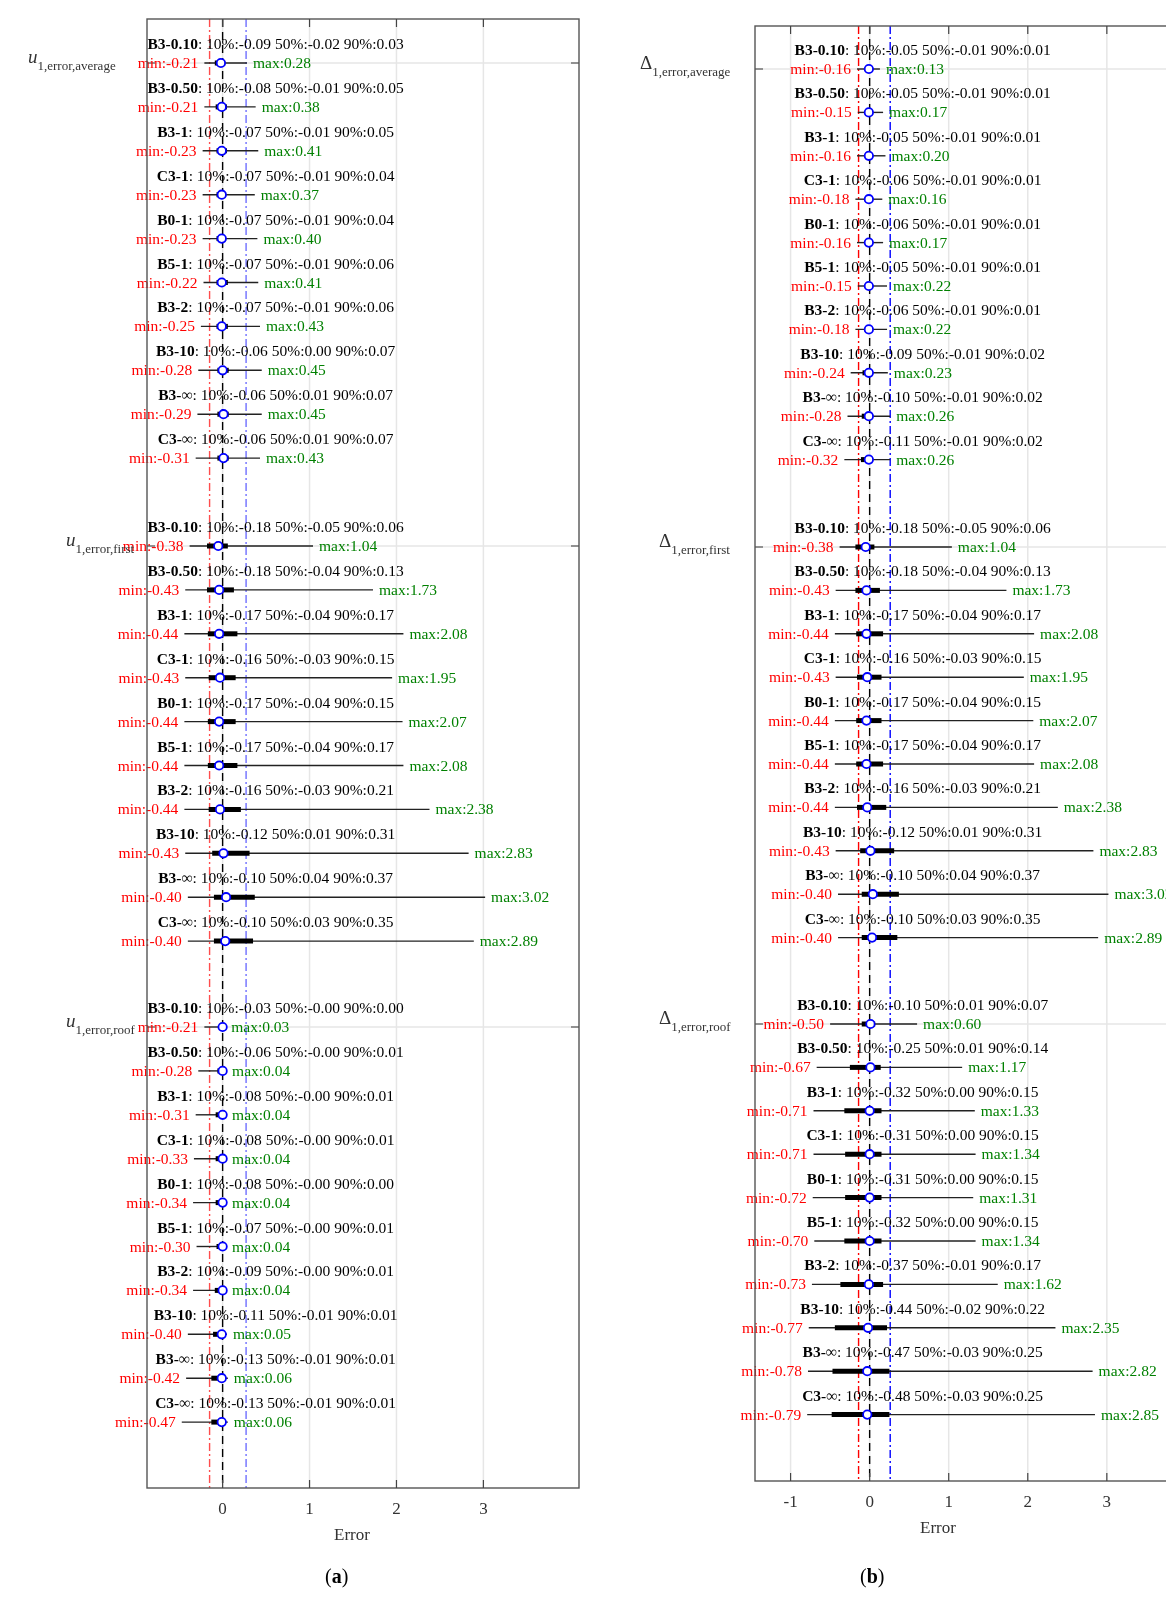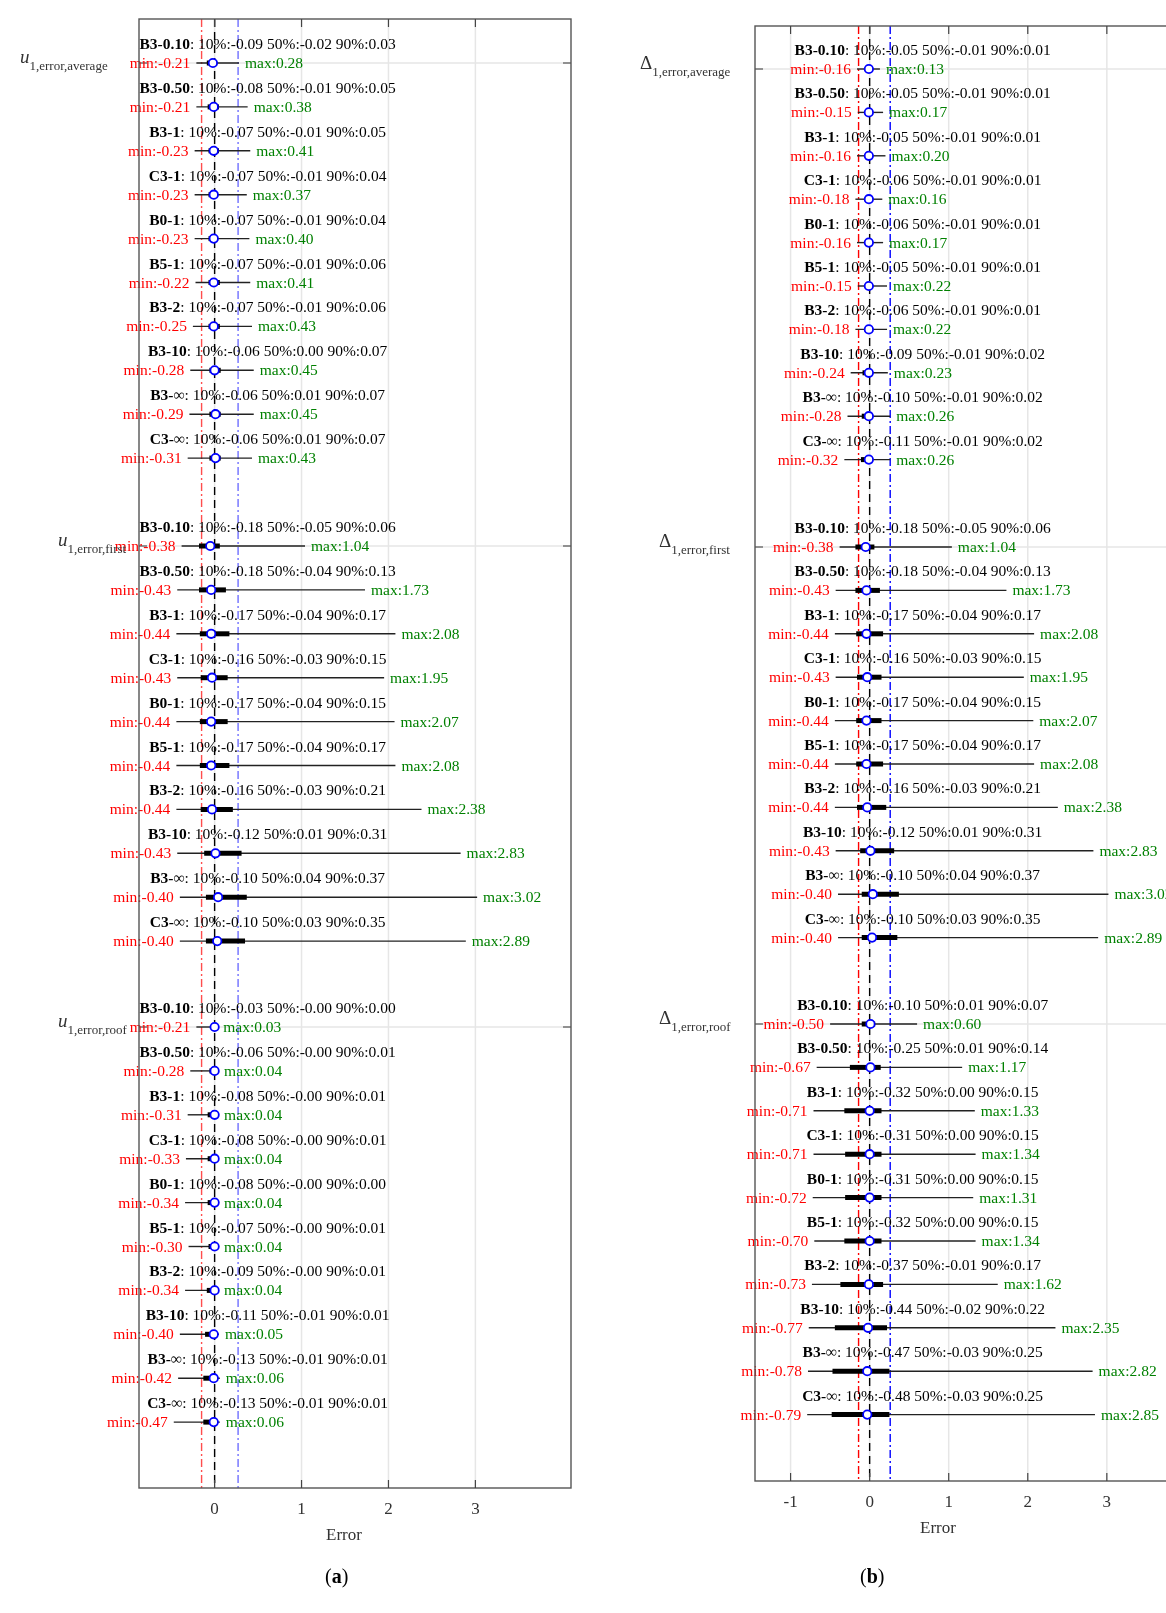--- a/index.html
+++ b/index.html
@@ -1,19 +1,19 @@
 <!DOCTYPE html>
 <html><head>
 <meta charset="utf-8">
 <style>
   html, body { margin: 0; padding: 0; background: #ffffff; }
   body { width: 1166px; height: 1613px; position: relative; overflow: hidden;
          font-family: "Liberation Serif", serif; }
   .panel { position: absolute; top: 0; }
-  #panel-a { left: 4px; width: 583px; height: 1613px; }
+  #panel-a { left: 12px; width: 583px; height: 1613px; }
   #panel-b { left: 610px; width: 583px; height: 1613px; }
   svg { position: absolute; left: 0; top: 0; }
   .caption { position: absolute; top: 1565px; font-family: "Liberation Serif", serif;
              font-size: 20px; color: #000; }
   .caption b { font-weight: bold; }
   #caption-a { left: 325px; }
   #caption-b { left: 860px; }
 </style>
 </head>
 <body>

